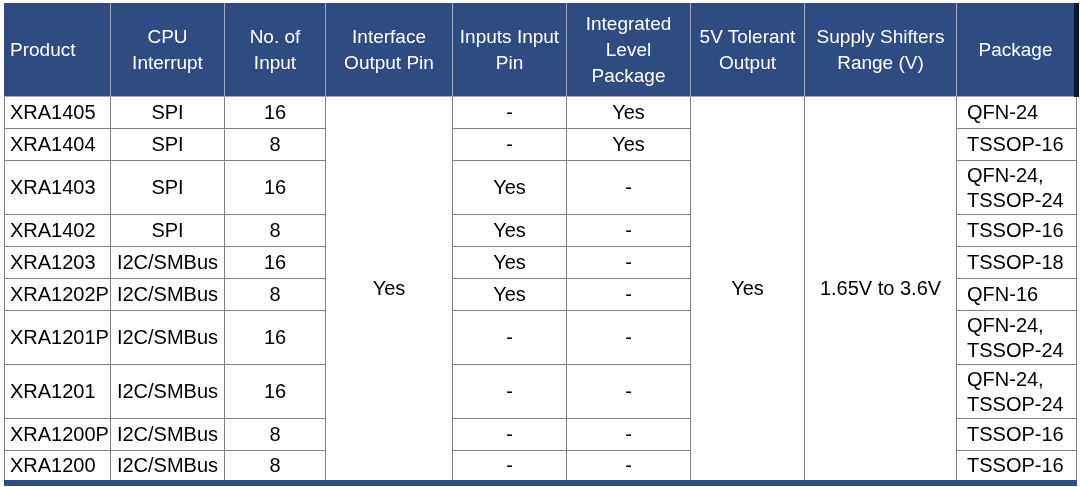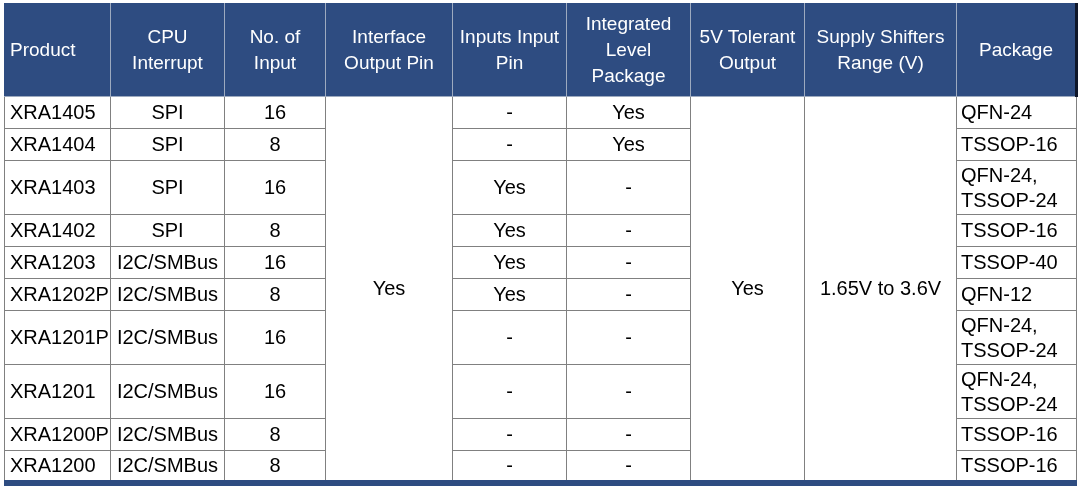--- a/index.html
+++ b/index.html
@@ -35,41 +35,41 @@
     border: 1px solid #9daabf;
     border-top: 1px solid #2e4c81;
     padding: 0 2px;
   }
   thead th.first {
     text-align: left;
     padding-left: 5px;
     border-left: 1px solid #2e4c81;
   }
   thead th.last {
-    border-right: 3px solid #0f172a;
+    border-right: 5px solid #0f172a;
   }
   tbody td {
     border: 1px solid #808080;
     color: #000000;
     font-size: 20px;
     text-align: center;
     vertical-align: middle;
     padding: 0 2px;
     background: #ffffff;
     line-height: 1.25;
   }
   tbody tr { height: 32px; }
   tbody tr.tall { height: 54px; }
   td.left {
     text-align: left;
     padding-left: 5px;
   }
   td.pkg {
     text-align: left;
-    padding-left: 4px;
+    padding-left: 10px;
   }
 </style>
 </head>
 <body>
 
 <div class="table-wrap">
   <table>
     <colgroup>
       <col style="width:106px">
         <col style="width:114px">
@@ -129,29 +129,29 @@
         <td>Yes</td>
         <td>-</td>
         <td class="pkg">TSSOP-16</td>
       </tr>
       <tr>
         <td class="left">XRA1203</td>
         <td>I2C/SMBus</td>
         <td>16</td>
         <td>Yes</td>
         <td>-</td>
-        <td class="pkg">TSSOP-40</td>
+        <td class="pkg">TSSOP-18</td>
       </tr>
       <tr>
         <td class="left">XRA1202P</td>
         <td>I2C/SMBus</td>
         <td>8</td>
         <td>Yes</td>
         <td>-</td>
-        <td class="pkg">QFN-12</td>
+        <td class="pkg">QFN-16</td>
       </tr>
       <tr class="tall">
         <td class="left">XRA1201P</td>
         <td>I2C/SMBus</td>
         <td>16</td>
         <td>-</td>
         <td>-</td>
         <td class="pkg">QFN-24, TSSOP-24</td>
       </tr>
       <tr class="tall">

